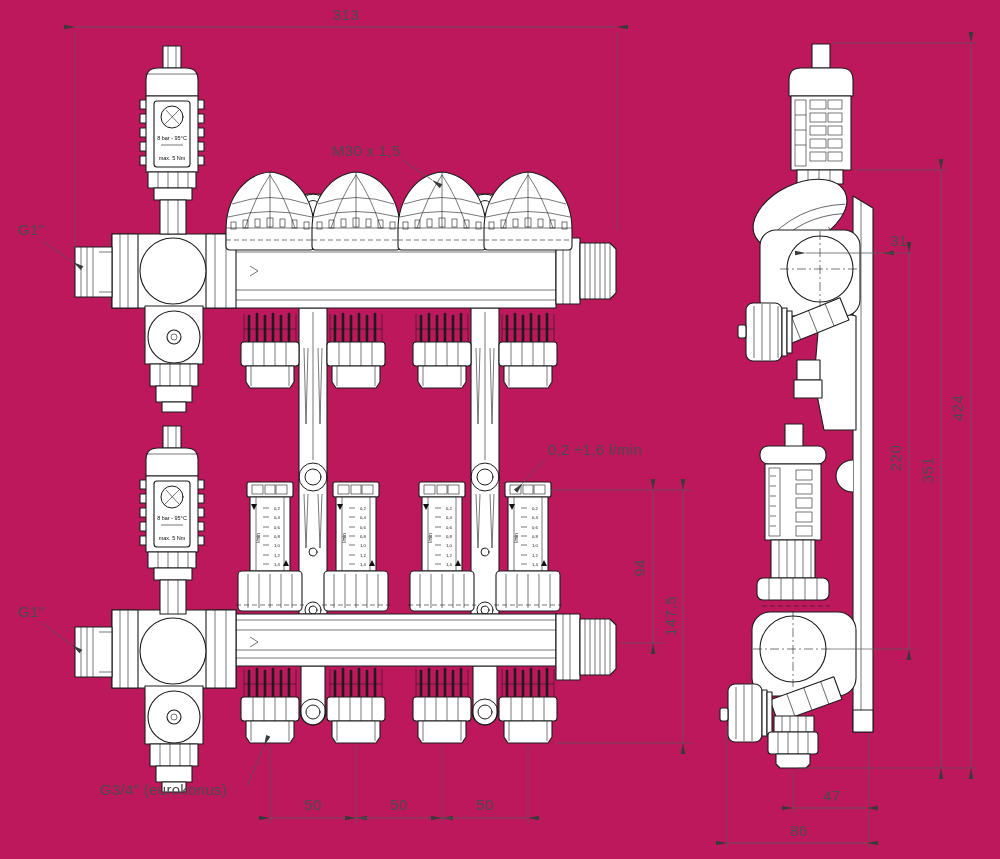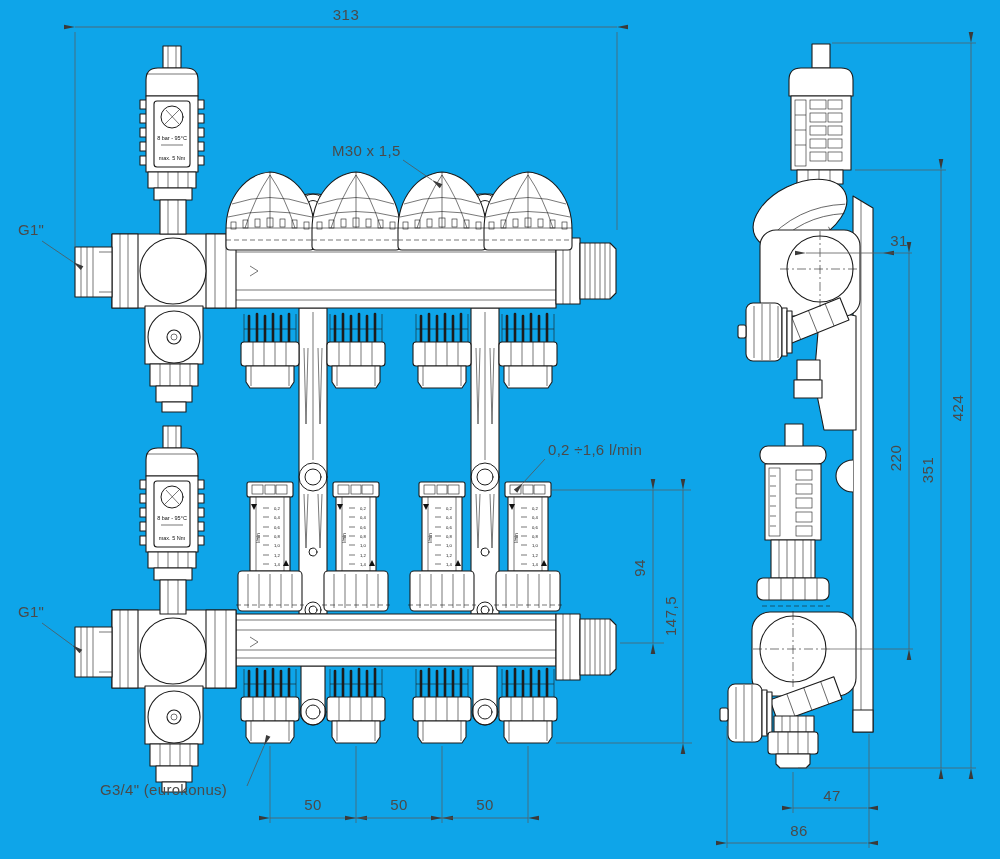--- a/index.html
+++ b/index.html
@@ -1,16 +1,16 @@
 <!DOCTYPE html>
 <html><head>
 <meta charset="utf-8">
 <style>
   html,body{margin:0;padding:0;background:#fff;}
-  .stage{width:1000px;height:859px;background:#0ea5e9;position:relative;overflow:hidden;}
+  .stage{width:1000px;height:859px;background:#be185d;position:relative;overflow:hidden;}
   svg{display:block;}
   .ln{fill:none;stroke:#1c1c1c;stroke-width:1;stroke-linecap:round;stroke-linejoin:round;}
   .lnf{fill:#fff;stroke:#1c1c1c;stroke-width:1.1;stroke-linejoin:round;}
   .thin{fill:none;stroke:#1c1c1c;stroke-width:.6;}
   .bold{stroke-width:2.6;}
   .dash{stroke-dasharray:5 3;}
   .cdash{stroke-dasharray:9 3 2 3;}
   .ext{fill:none;stroke:#5a5a5a;stroke-width:.7;}
   .dimln{fill:none;stroke:#5a5a5a;stroke-width:.8;}
   .leader{fill:none;stroke:#555;stroke-width:.8;}

